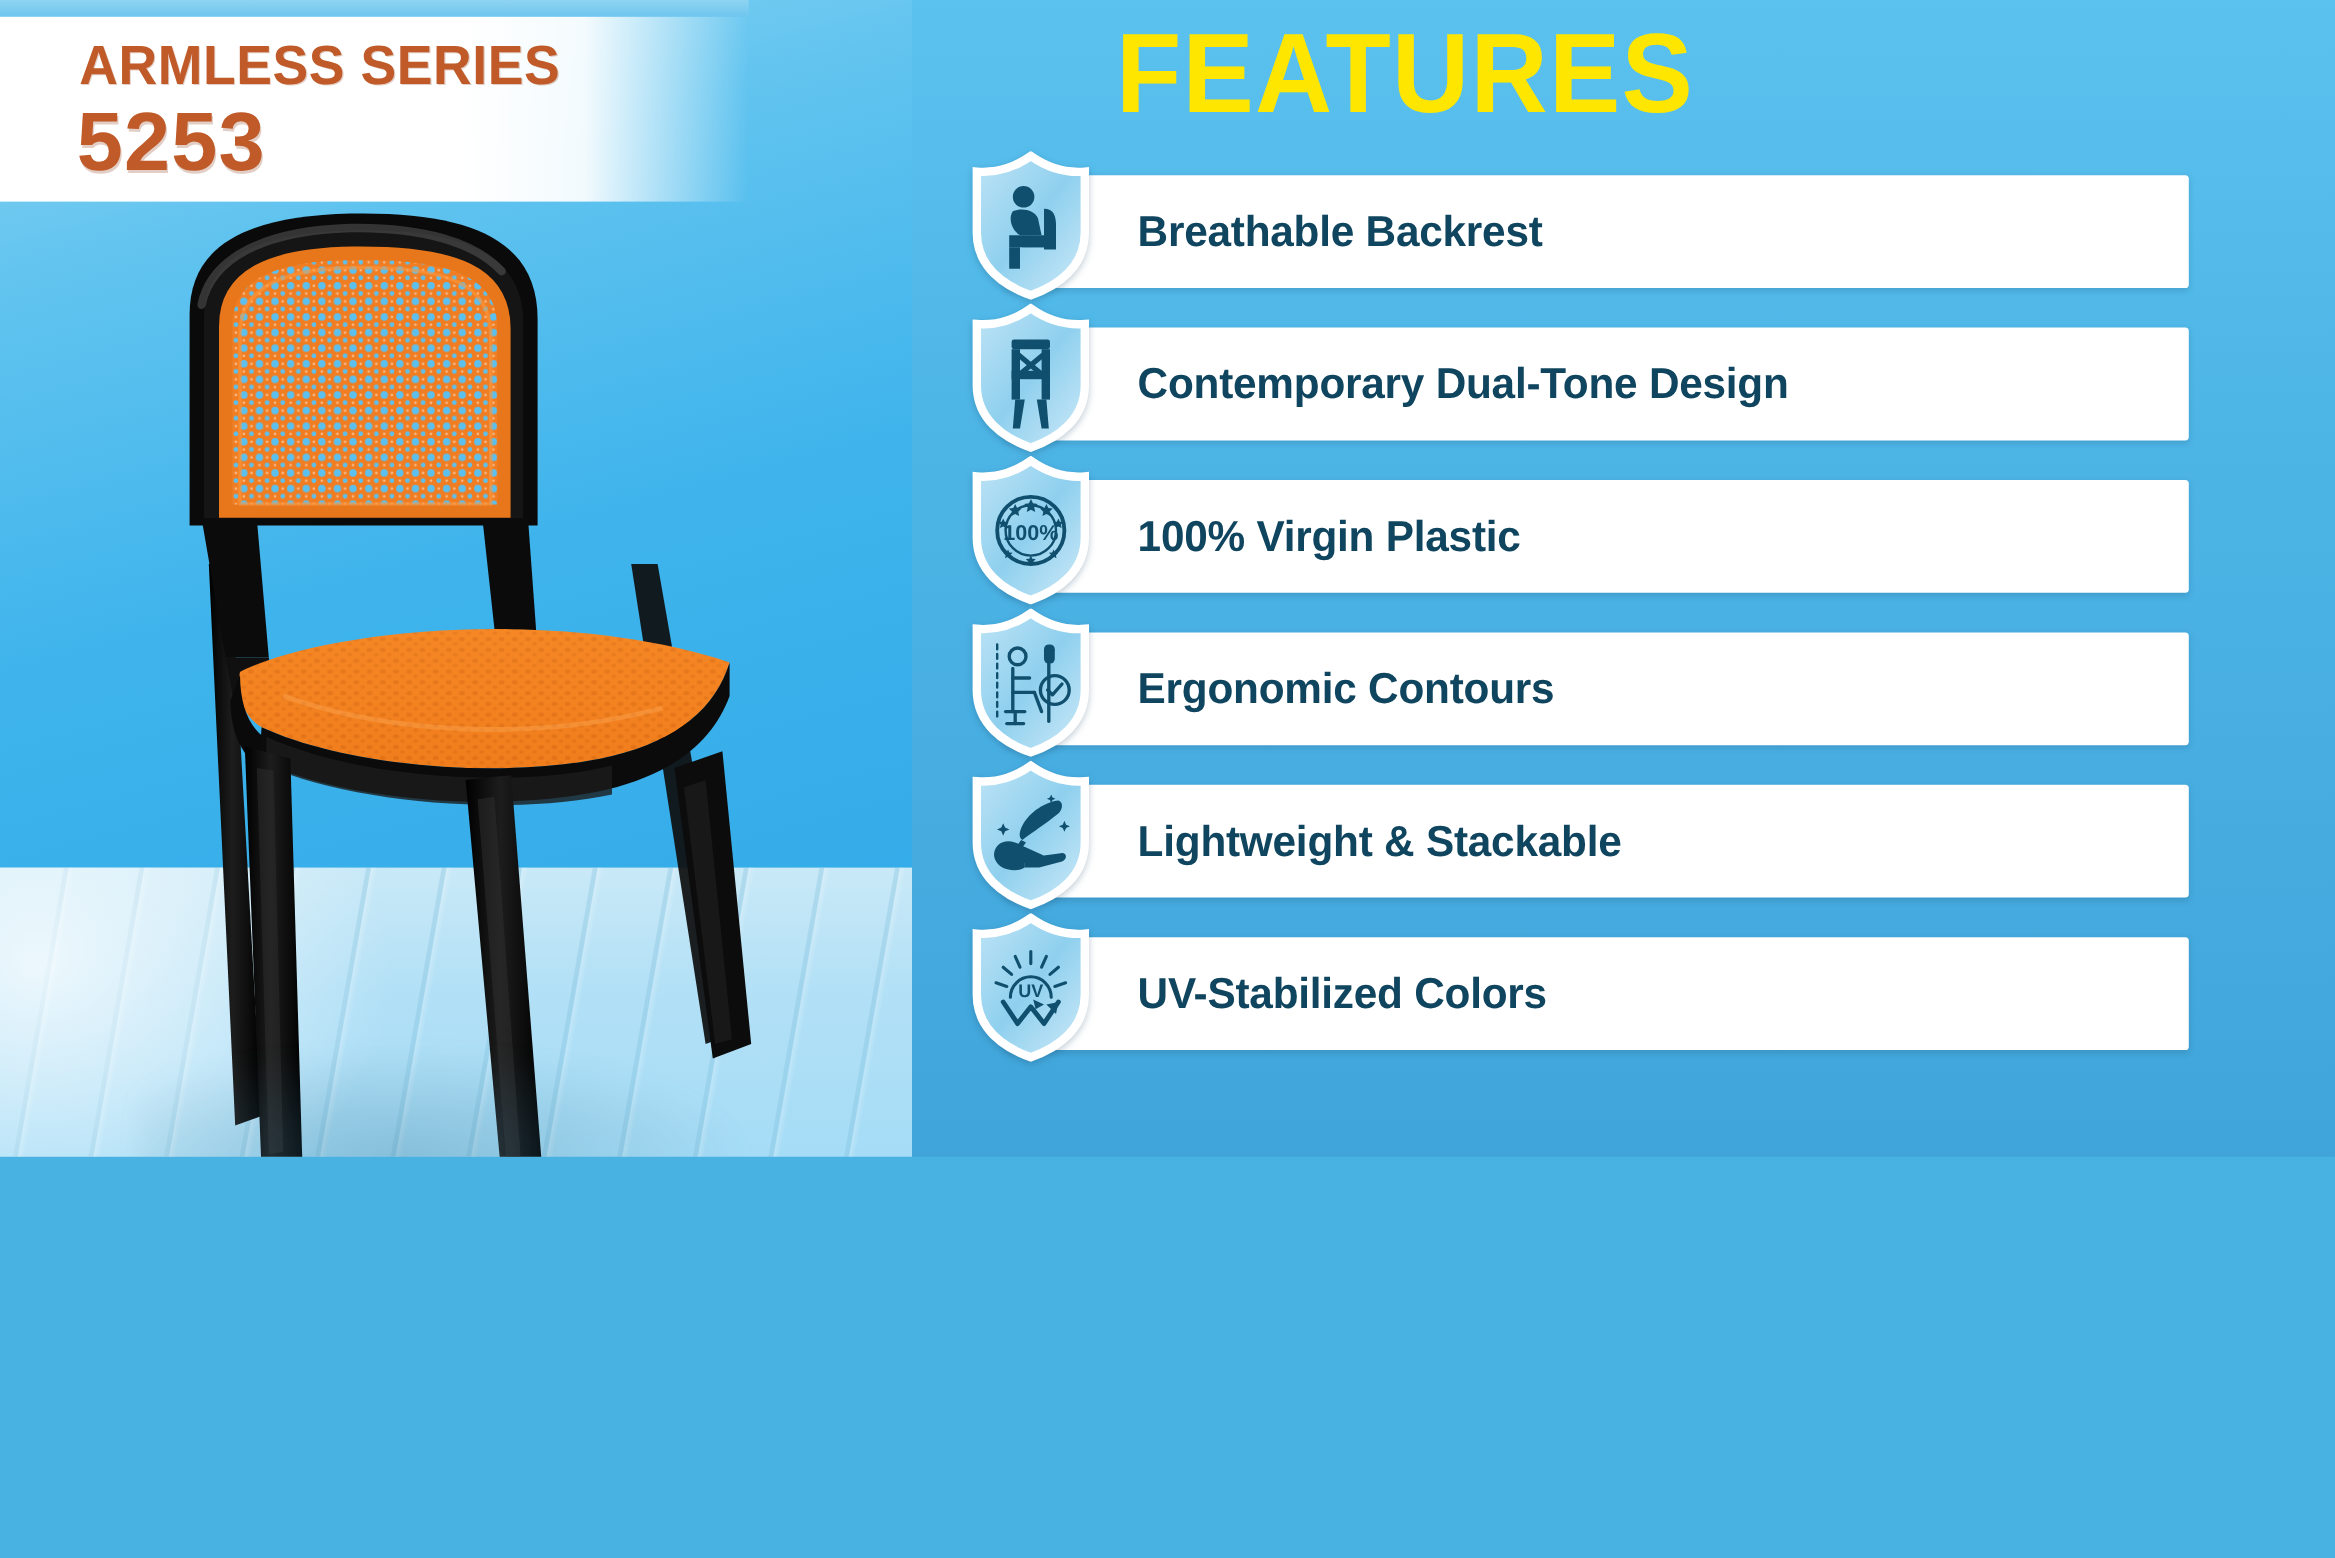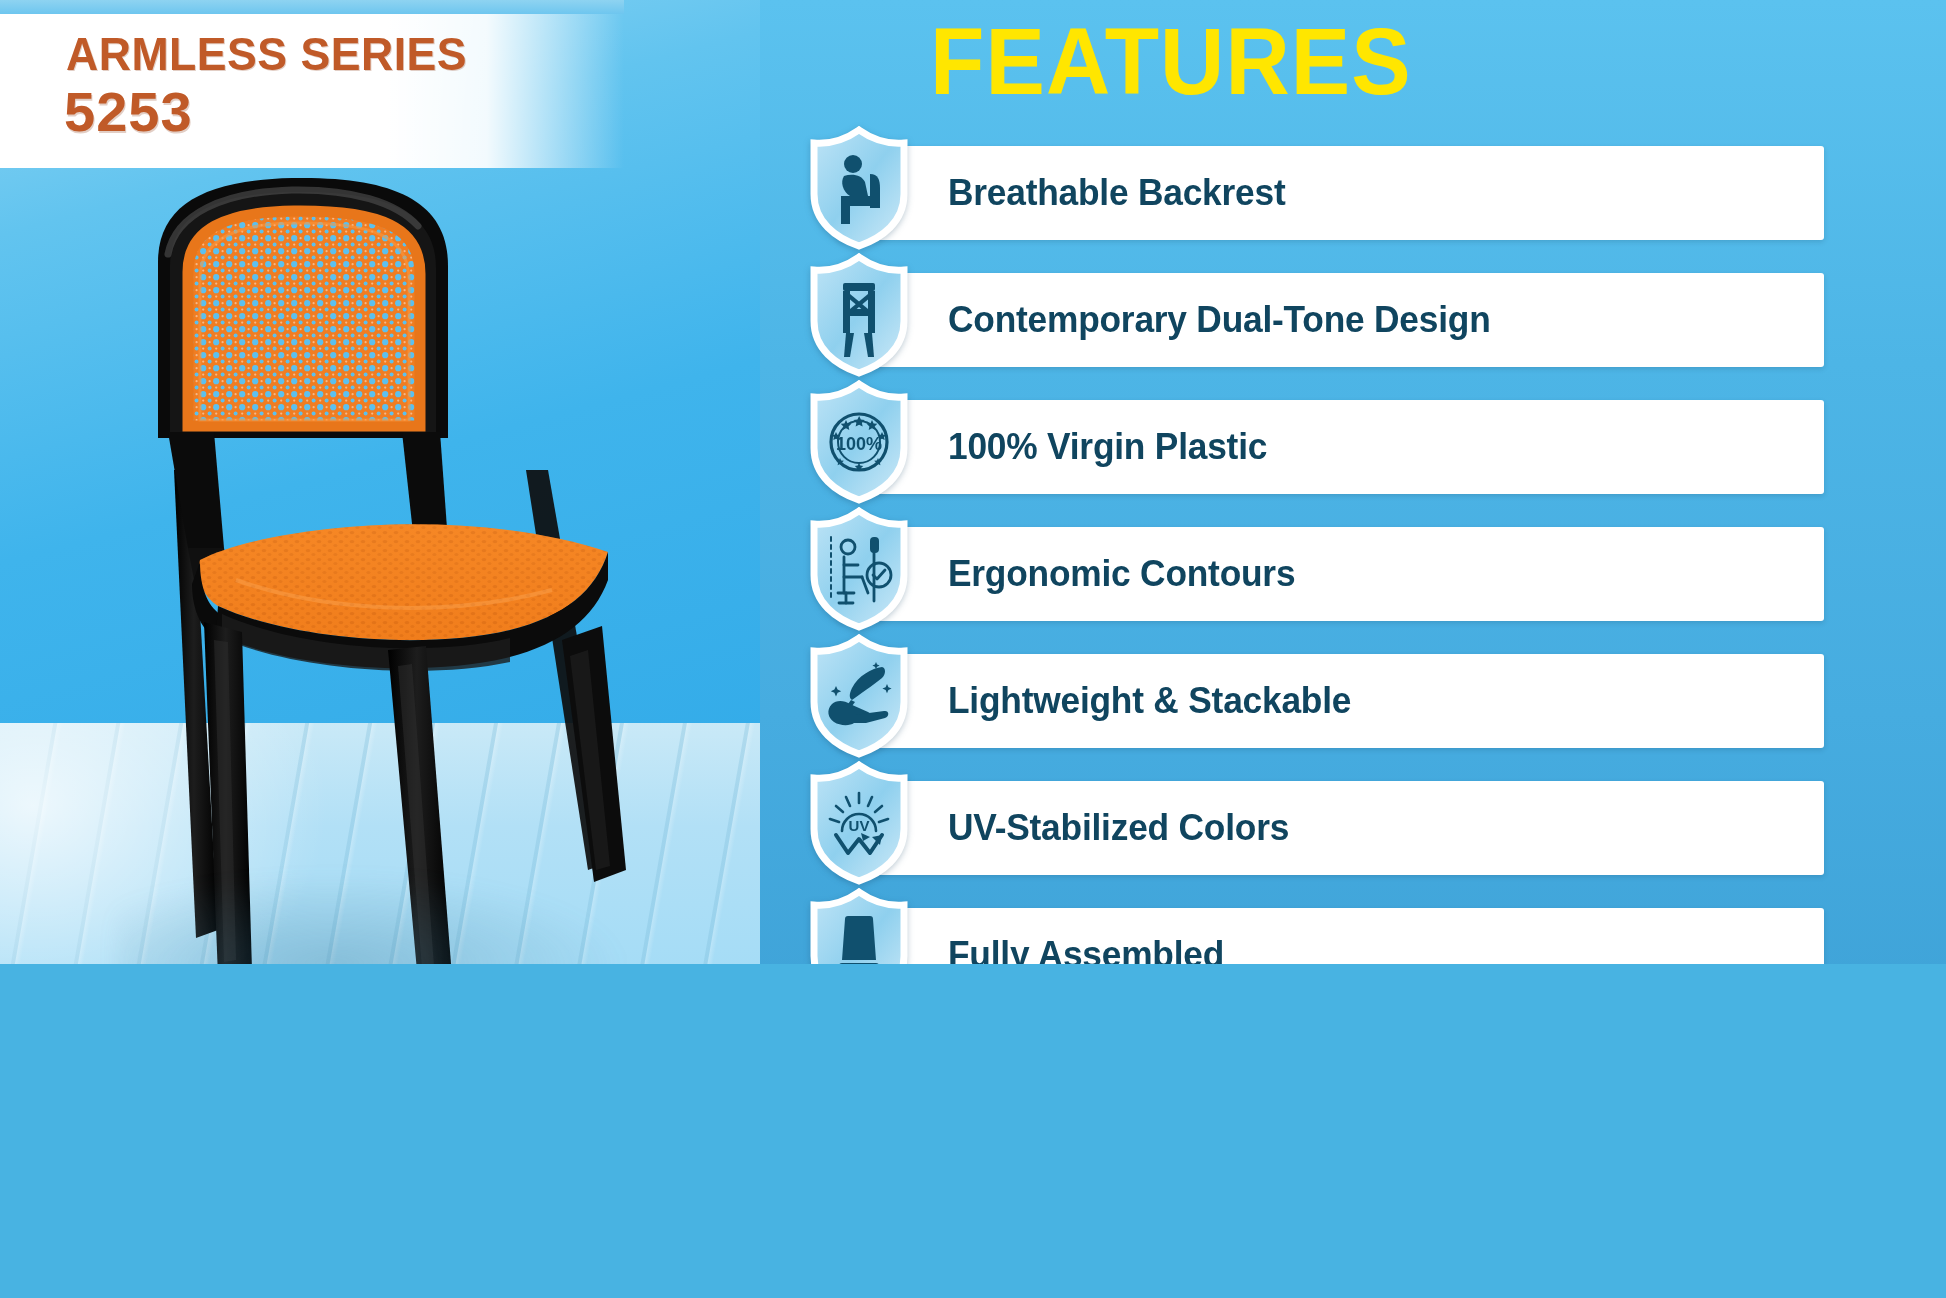--- a/index.html
+++ b/index.html
@@ -65,21 +65,21 @@
     position:absolute;left:66px;top:27px;
     font-size:46px;font-weight:bold;letter-spacing:.5px;
     color:#c05a28;
     text-shadow:1px 1px 0 rgba(140,60,25,.25);
     font-family:"Liberation Sans",sans-serif;
     transform:scaleX(.97);transform-origin:left top;
     white-space:nowrap;
   }
   .title-model{
     position:absolute;left:64px;top:84px;
-    font-size:56px;font-weight:bold;letter-spacing:1px;
+    font-size:69px;font-weight:bold;letter-spacing:1px;
     color:#c05a28;
     text-shadow:1px 2px 0 rgba(140,60,25,.25);
     line-height:1;white-space:nowrap;
   }
 
   
   .chair-wrap{position:absolute;left:96px;top:170px;width:600px;height:880px;}
   .chair-shadow{
     position:absolute;left:20px;top:700px;width:520px;height:170px;
     background:radial-gradient(ellipse at 42% 55%,rgba(60,120,150,.30),rgba(60,120,150,0) 68%);
@@ -380,37 +380,15 @@
           </g>
           <path d="M72 74 L62 76 L70 84 Z" fill="#10506e"></path>
           <path d="M49 78 L42 82 L50 88 Z" fill="#10506e" opacity="0"></path>
           <path d="M26 74 L36 76 L28 84 Z" fill="#10506e" opacity="0"></path>
           <path d="M53 80 L51 72 L60 76 Z" fill="#10506e"></path>
         </svg>
       </div>
       <div class="feature-label">UV-Stabilized Colors</div>
     </div>
 
-    <div class="feature-row">
-      <div class="feature-bar"></div>
-      <div class="shield">
-        <svg viewBox="0 0 98 124">
-          <defs>
-              <linearGradient id="sg7" x1="0" y1="0" x2="1" y2="1">
-            <stop offset="0" stop-color="#bfe4f6"></stop>
-                <stop offset=".5" stop-color="#8fd0ee"></stop>
-            <stop offset="1" stop-color="#cfeaf8"></stop>
-              </linearGradient>
-            </defs>
-          <path d="M49 4 C66 16 82 18 94 17 L94 68 C94 96 72 112 49 120 C26 112 4 96 4 68 L4 17 C16 18 32 16 49 4 Z" fill="url(#sg7)" stroke="#ffffff" stroke-width="7"></path>
-          <g fill="#10506e">
-            <path d="M38 28 L60 28 C62 28 63 29 63 31 L66 72 L32 72 L35 31 C35 29 36 28 38 28 Z"></path>
-            <rect x="29" y="75" width="40" height="9" rx="3"></rect>
-            <rect x="34" y="85" width="4.5" height="22"></rect>
-            <rect x="59.5" y="85" width="4.5" height="22"></rect>
-          </g>
-        </svg>
-      </div>
-      <div class="feature-label">Fully Assembled</div>
-    </div>
 
   </div>
 </div>
 
 </body></html>

